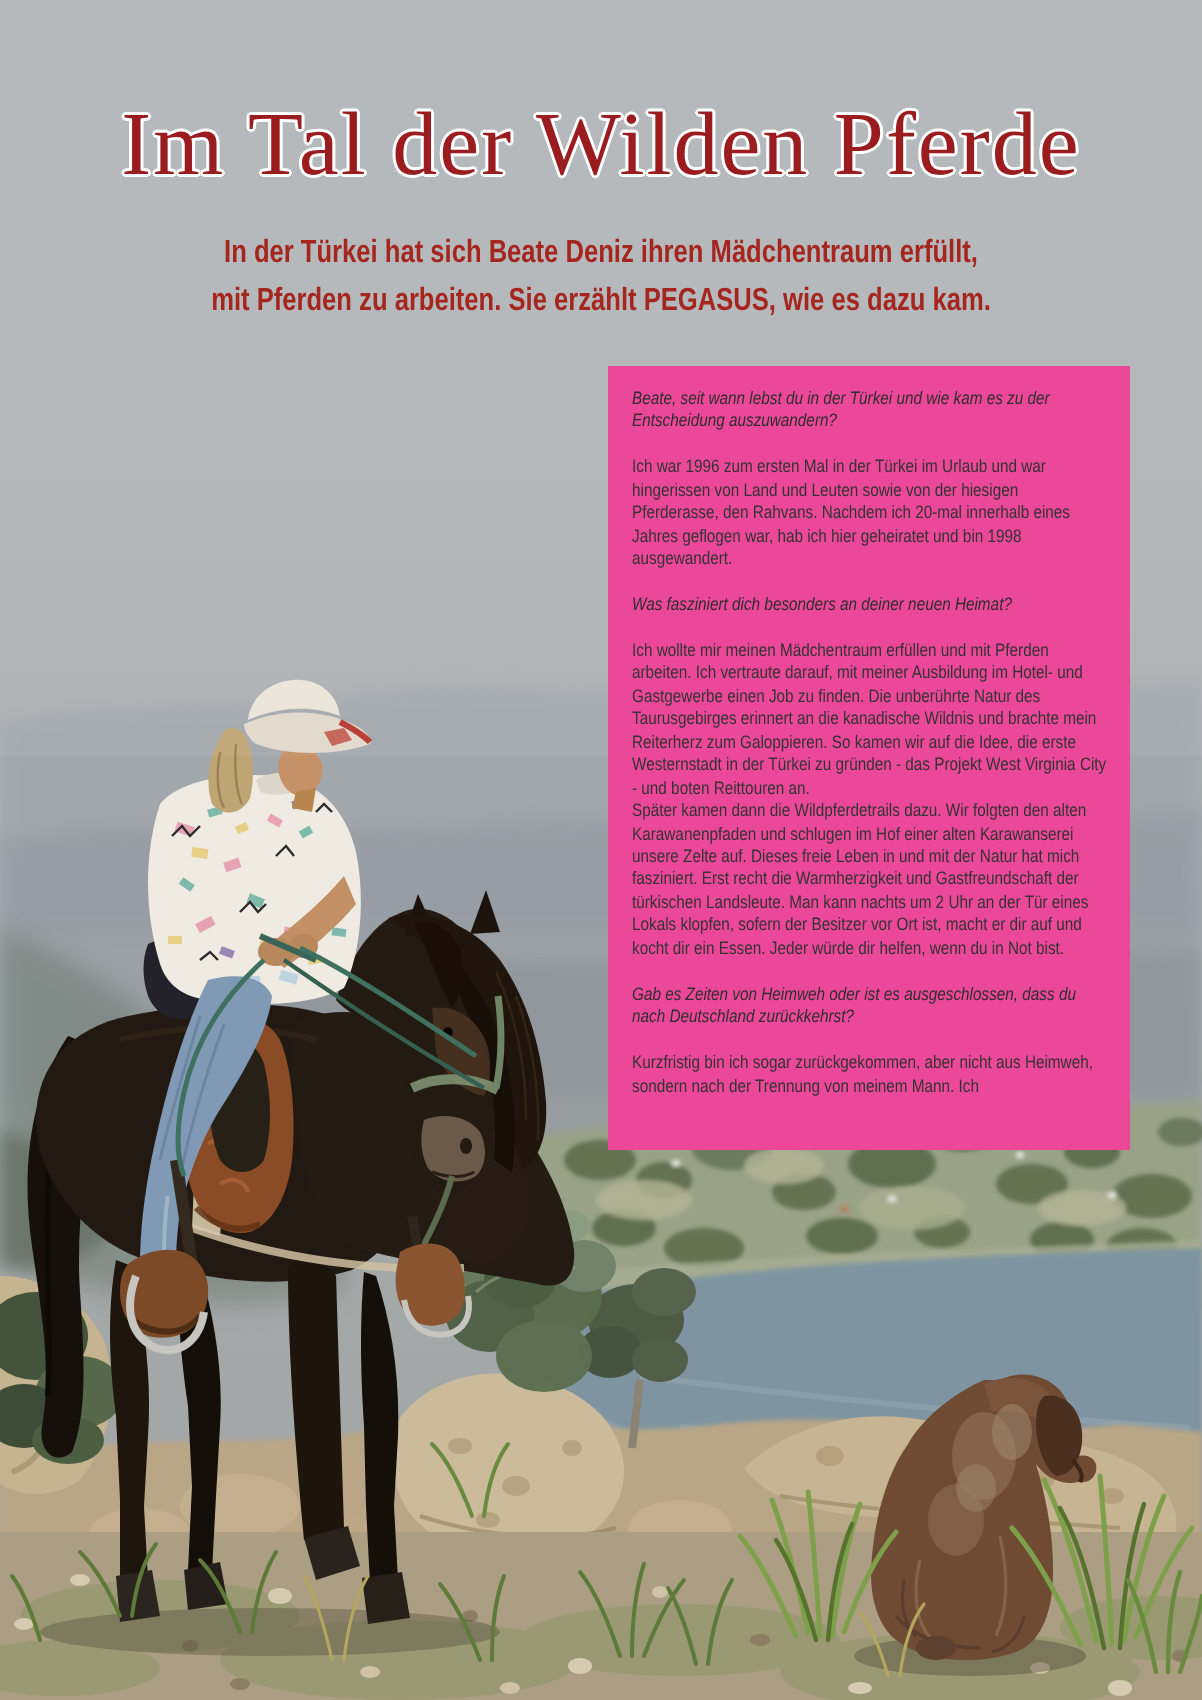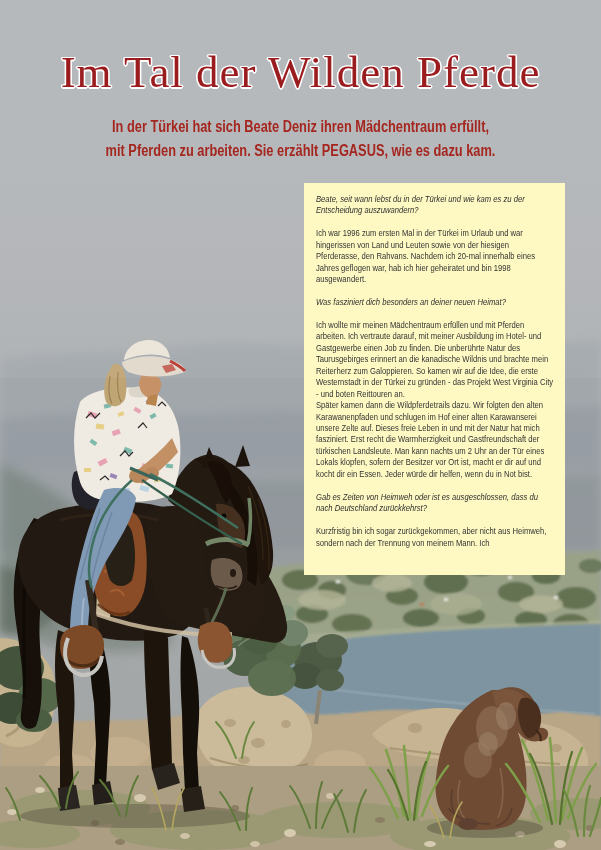--- a/index.html
+++ b/index.html
@@ -22,21 +22,21 @@
     text-align:center; font-weight:bold; font-size:16px; line-height:24px;
     color:#a5261f;
     transform:scaleX(.8); transform-origin:50% 0;
   }
   .photo{
     position:absolute; left:0; top:168px; width:601px; height:682px;
   }
   .photo svg{display:block;}
   .textbox{
     position:absolute; left:304px; top:183px; width:261px; height:392px;
-    background:#fef9c3; box-sizing:border-box; padding:11px 12px;
+    background:#ec4899; box-sizing:border-box; padding:11px 12px;
     overflow:hidden;
   }
   .tb-inner{
     width:280px; transform:scaleX(.85); transform-origin:0 0;
     font-size:9px; line-height:11.45px; color:#333; letter-spacing:0;
   }
   .tb-inner p{margin:0 0 11.45px 0;}
   .tb-inner p.q{font-style:italic; color:#2e2e2e;}
   .tb-inner p.no-gap{margin-bottom:0;}
   .tb-inner p:last-child{margin-bottom:0;}

